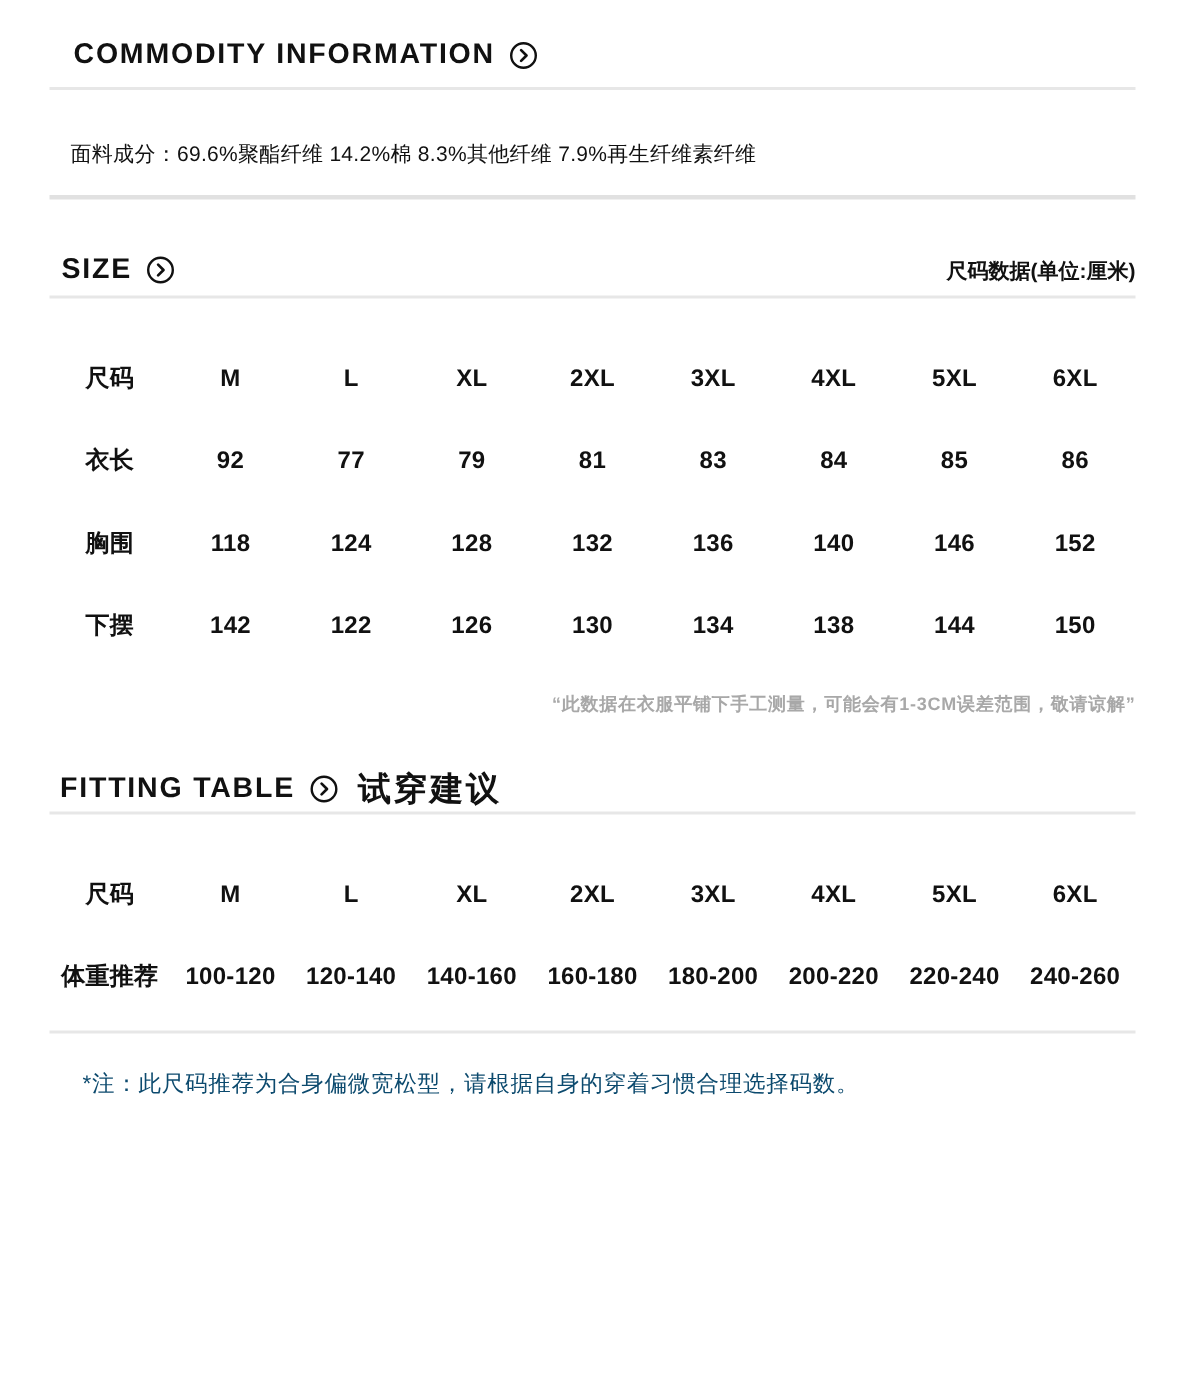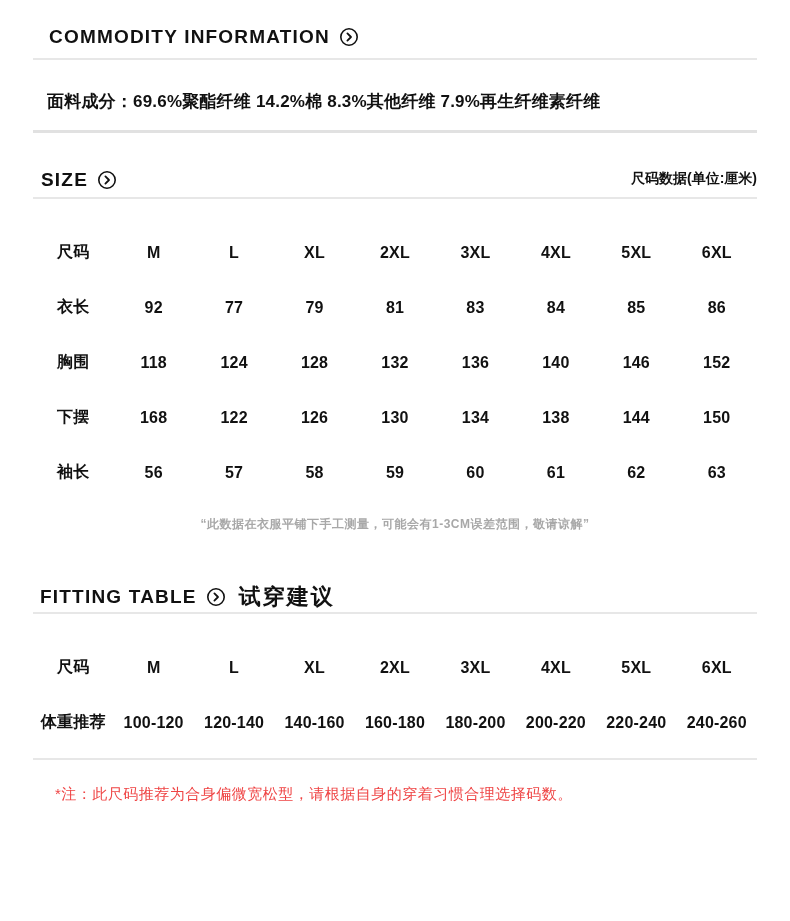--- a/index.html
+++ b/index.html
@@ -11,48 +11,48 @@
     overflow:hidden;
   }
   .page{padding:24px 33px 0 33px;box-sizing:border-box;}
 
   
   .sec-header{display:flex;align-items:center;gap:9px;font-size:19px;font-weight:800;
     letter-spacing:1.2px;line-height:26px;}
   .sec-header .cn{letter-spacing:2px;margin-left:4px;font-size:22px;}
   .icon-circle-chevron{display:inline-flex;flex:0 0 auto;}
   .commodity-header{margin-left:16px;}
-  .size-header-row{display:flex;align-items:flex-start;justify-content:space-between;margin-top:34px;}
+  .size-header-row{display:flex;align-items:center;justify-content:space-between;margin-top:34px;}
   .size-header{margin-left:8px;}
-  .fitting-header{margin-left:7px;margin-top:52px;}
+  .fitting-header{margin-left:7px;margin-top:36px;}
   .unit-note{font-size:14px;font-weight:700;letter-spacing:0;line-height:22px;margin-left:42px;}
 
   
   .divider{height:2px;background:#e7e7e7;border:0;margin:8px 0 0 0;}
   .divider.thick{height:3px;background:#e1e1e1;}
 
   
-  .fabric-line{margin:30px 0 0 14px;font-size:17px;font-weight:700;letter-spacing:0.2px;line-height:24px;}
+  .fabric-line{margin:30px 0 0 14px;font-size:14px;font-weight:400;letter-spacing:0.2px;line-height:24px;}
   .fabric-divider{margin-top:16px;}
 
   
   .grid-table{margin-top:26px;}
   .grid-row{display:grid;grid-template-columns:repeat(9,1fr);height:55px;align-items:center;}
   .grid-cell{text-align:center;font-size:16px;font-weight:600;letter-spacing:0.2px;white-space:nowrap;}
   .grid-cell.row-label{font-weight:700;font-size:16px;}
   .fitting-table .grid-cell{font-size:16px;}
 
-  .measure-note{margin-top:16px;text-align:center;font-size:12px;font-weight:600;
+  .measure-note{margin-top:16px;text-align:right;font-size:12px;font-weight:600;
     color:#a8a8a8;letter-spacing:0.5px;line-height:16px;}
 
   .size-divider{margin-top:4px;}
   .fitting-divider{margin-top:2px;}
   .pre-footnote-divider{margin-top:8px;}
 
-  .footnote{margin:24px 0 0 22px;font-size:15px;color:#ef4444;letter-spacing:0.5px;line-height:20px;}
+  .footnote{margin:24px 0 0 22px;font-size:15px;color:#0c4a6e;letter-spacing:0.5px;line-height:20px;}
 </style>
 </head>
 <body>
 
 <div class="page">
 
   <div class="sec-header commodity-header">
     <span>COMMODITY INFORMATION</span>
     <span class="icon-circle-chevron">
       <svg width="20" height="20" viewBox="0 0 20 20">
@@ -109,39 +109,28 @@
       <div class="grid-cell">124</div>
       <div class="grid-cell">128</div>
       <div class="grid-cell">132</div>
       <div class="grid-cell">136</div>
       <div class="grid-cell">140</div>
       <div class="grid-cell">146</div>
       <div class="grid-cell">152</div>
     </div>
     <div class="grid-row">
       <div class="grid-cell row-label">下摆</div>
-      <div class="grid-cell">168</div>
+      <div class="grid-cell">142</div>
       <div class="grid-cell">122</div>
       <div class="grid-cell">126</div>
       <div class="grid-cell">130</div>
       <div class="grid-cell">134</div>
       <div class="grid-cell">138</div>
       <div class="grid-cell">144</div>
       <div class="grid-cell">150</div>
-    </div>
-    <div class="grid-row">
-      <div class="grid-cell row-label">袖长</div>
-      <div class="grid-cell">56</div>
-      <div class="grid-cell">57</div>
-      <div class="grid-cell">58</div>
-      <div class="grid-cell">59</div>
-      <div class="grid-cell">60</div>
-      <div class="grid-cell">61</div>
-      <div class="grid-cell">62</div>
-      <div class="grid-cell">63</div>
     </div>
   </div>
 
   <div class="measure-note">“此数据在衣服平铺下手工测量，可能会有1-3CM误差范围，敬请谅解”</div>
 
   <div class="sec-header fitting-header">
     <span>FITTING TABLE</span>
     <span class="icon-circle-chevron">
       <svg width="20" height="20" viewBox="0 0 20 20">
         <circle cx="10" cy="10" r="8.2" fill="none" stroke="#111" stroke-width="1.6"></circle>

